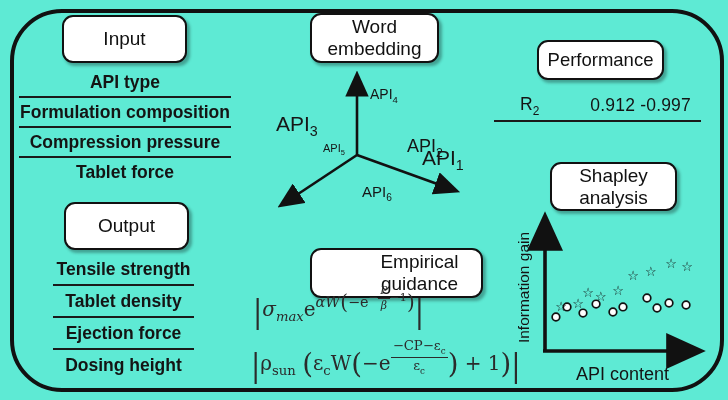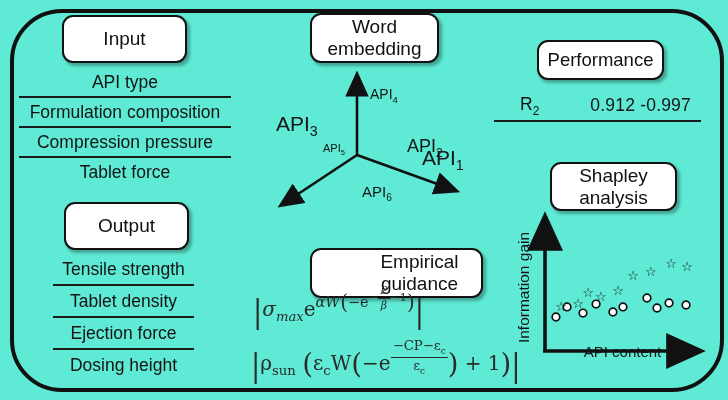--- a/index.html
+++ b/index.html
@@ -16,21 +16,21 @@
   .titlebox {
     position:absolute; background:#fff; border:2.6px solid #111; border-radius:11px;
     box-shadow:2.5px 3px 3px rgba(0,0,0,0.30);
     display:flex; align-items:center; justify-content:center;
     text-align:center; font-size:19px; line-height:1.15; color:#111;
   }
   
   .vlist { position:absolute; }
   .vlist .lrow {
     display:flex; align-items:center; justify-content:center;
-    font-size:17.5px; color:#141414; border-bottom:2px solid #1a1a1a;
+    font-size:17.5px; color:#141414; border-bottom:2px solid #1a1a1a;font-weight:bold;
   }
   .vlist .lrow:last-child { border-bottom:none; }
   #input-list .lrow { height:28px; }
   #output-list .lrow { height:30px; }
   
   .emb-label { position:absolute; color:#161616; white-space:nowrap; }
   .emb-label sub { font-size:68%; }
   
   #perf-row {
     position:absolute; left:494px; top:92px; width:207px; height:27px;
@@ -55,22 +55,22 @@
   .frac { display:inline-flex; flex-direction:column; text-align:center; vertical-align:middle; line-height:1.05; font-size:92%; }
   .frac .num { border-bottom:1.3px solid #2b2b2b; padding:0 2px 1px; }
   .frac .den { padding-top:1px; }
   
   #ylabel {
     position:absolute; left:454px; top:278px; width:141px; height:19px;
     transform:rotate(-90deg); transform-origin:center; text-align:center;
     font-size:15.5px; color:#141414;
   }
   #xlabel {
-    position:absolute; left:560px; top:343px; width:125px; text-align:center;
-    font-size:15px; color:#141414;
+    position:absolute; left:560px; top:364px; width:125px; text-align:center;
+    font-size:18px; color:#141414;
   }
   svg { position:absolute; overflow:visible; }
 </style>
 </head>
 <body>
 
 <div id="figure">
 
   <div class="frame"></div>
 

